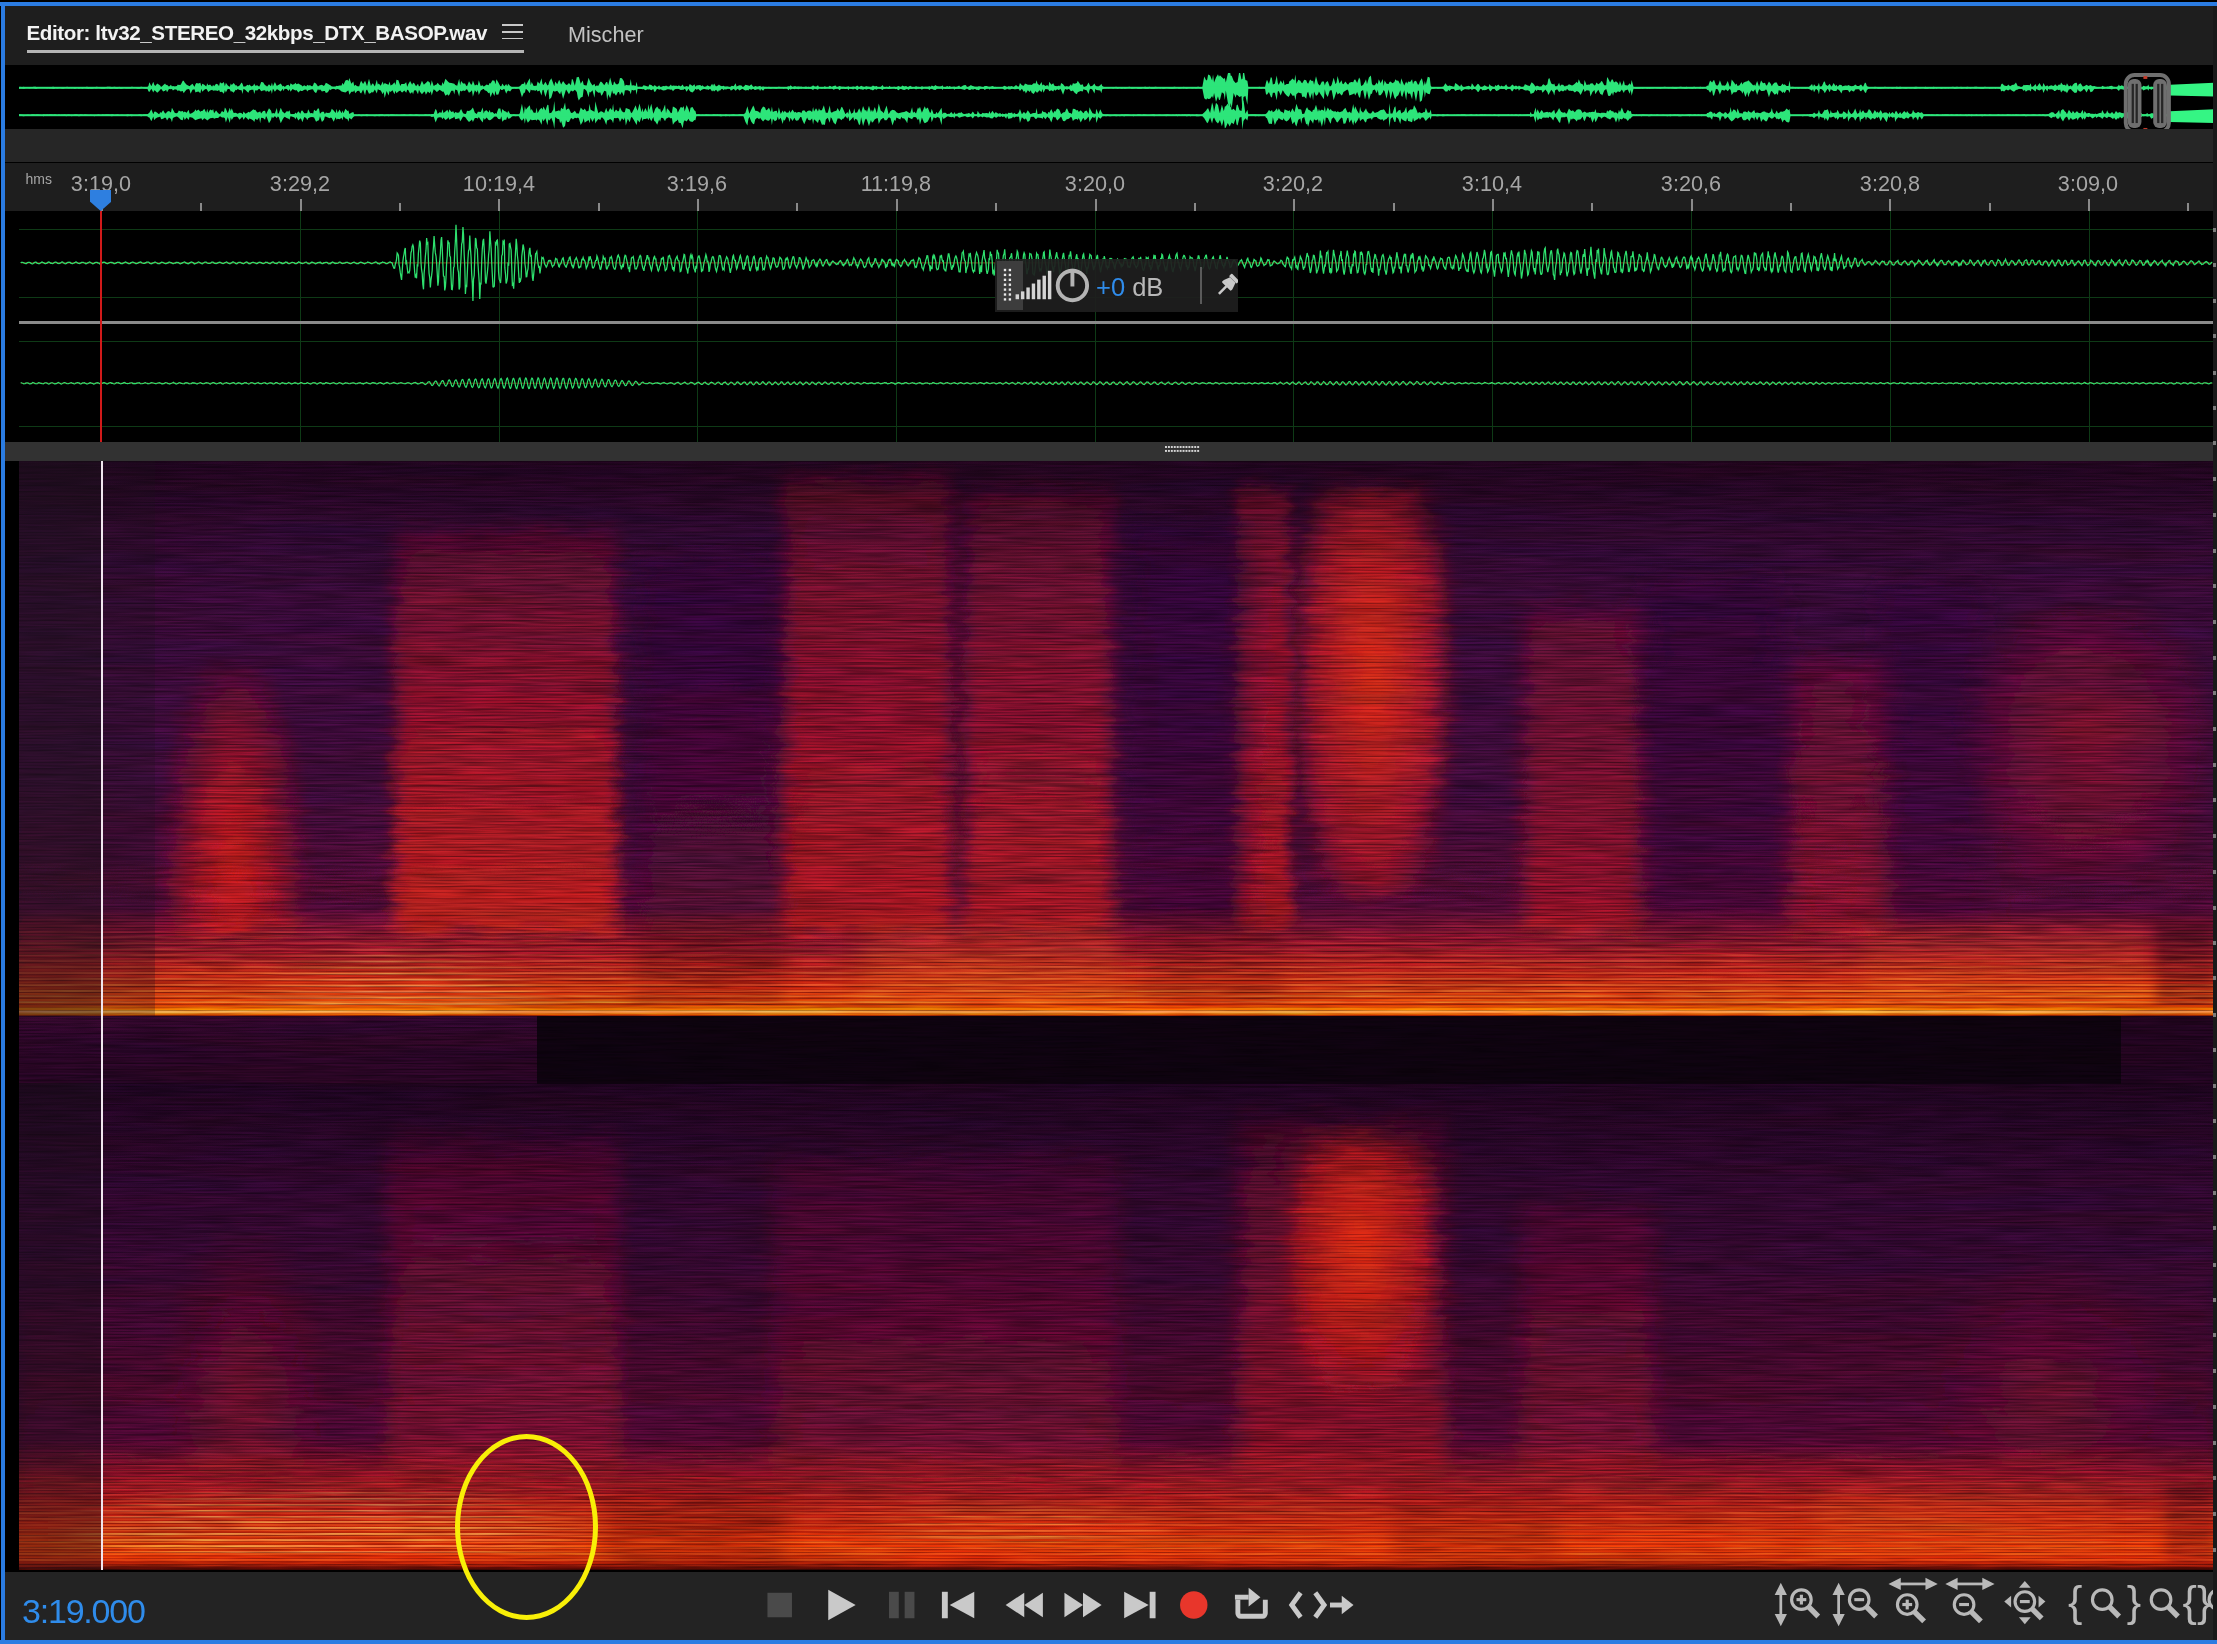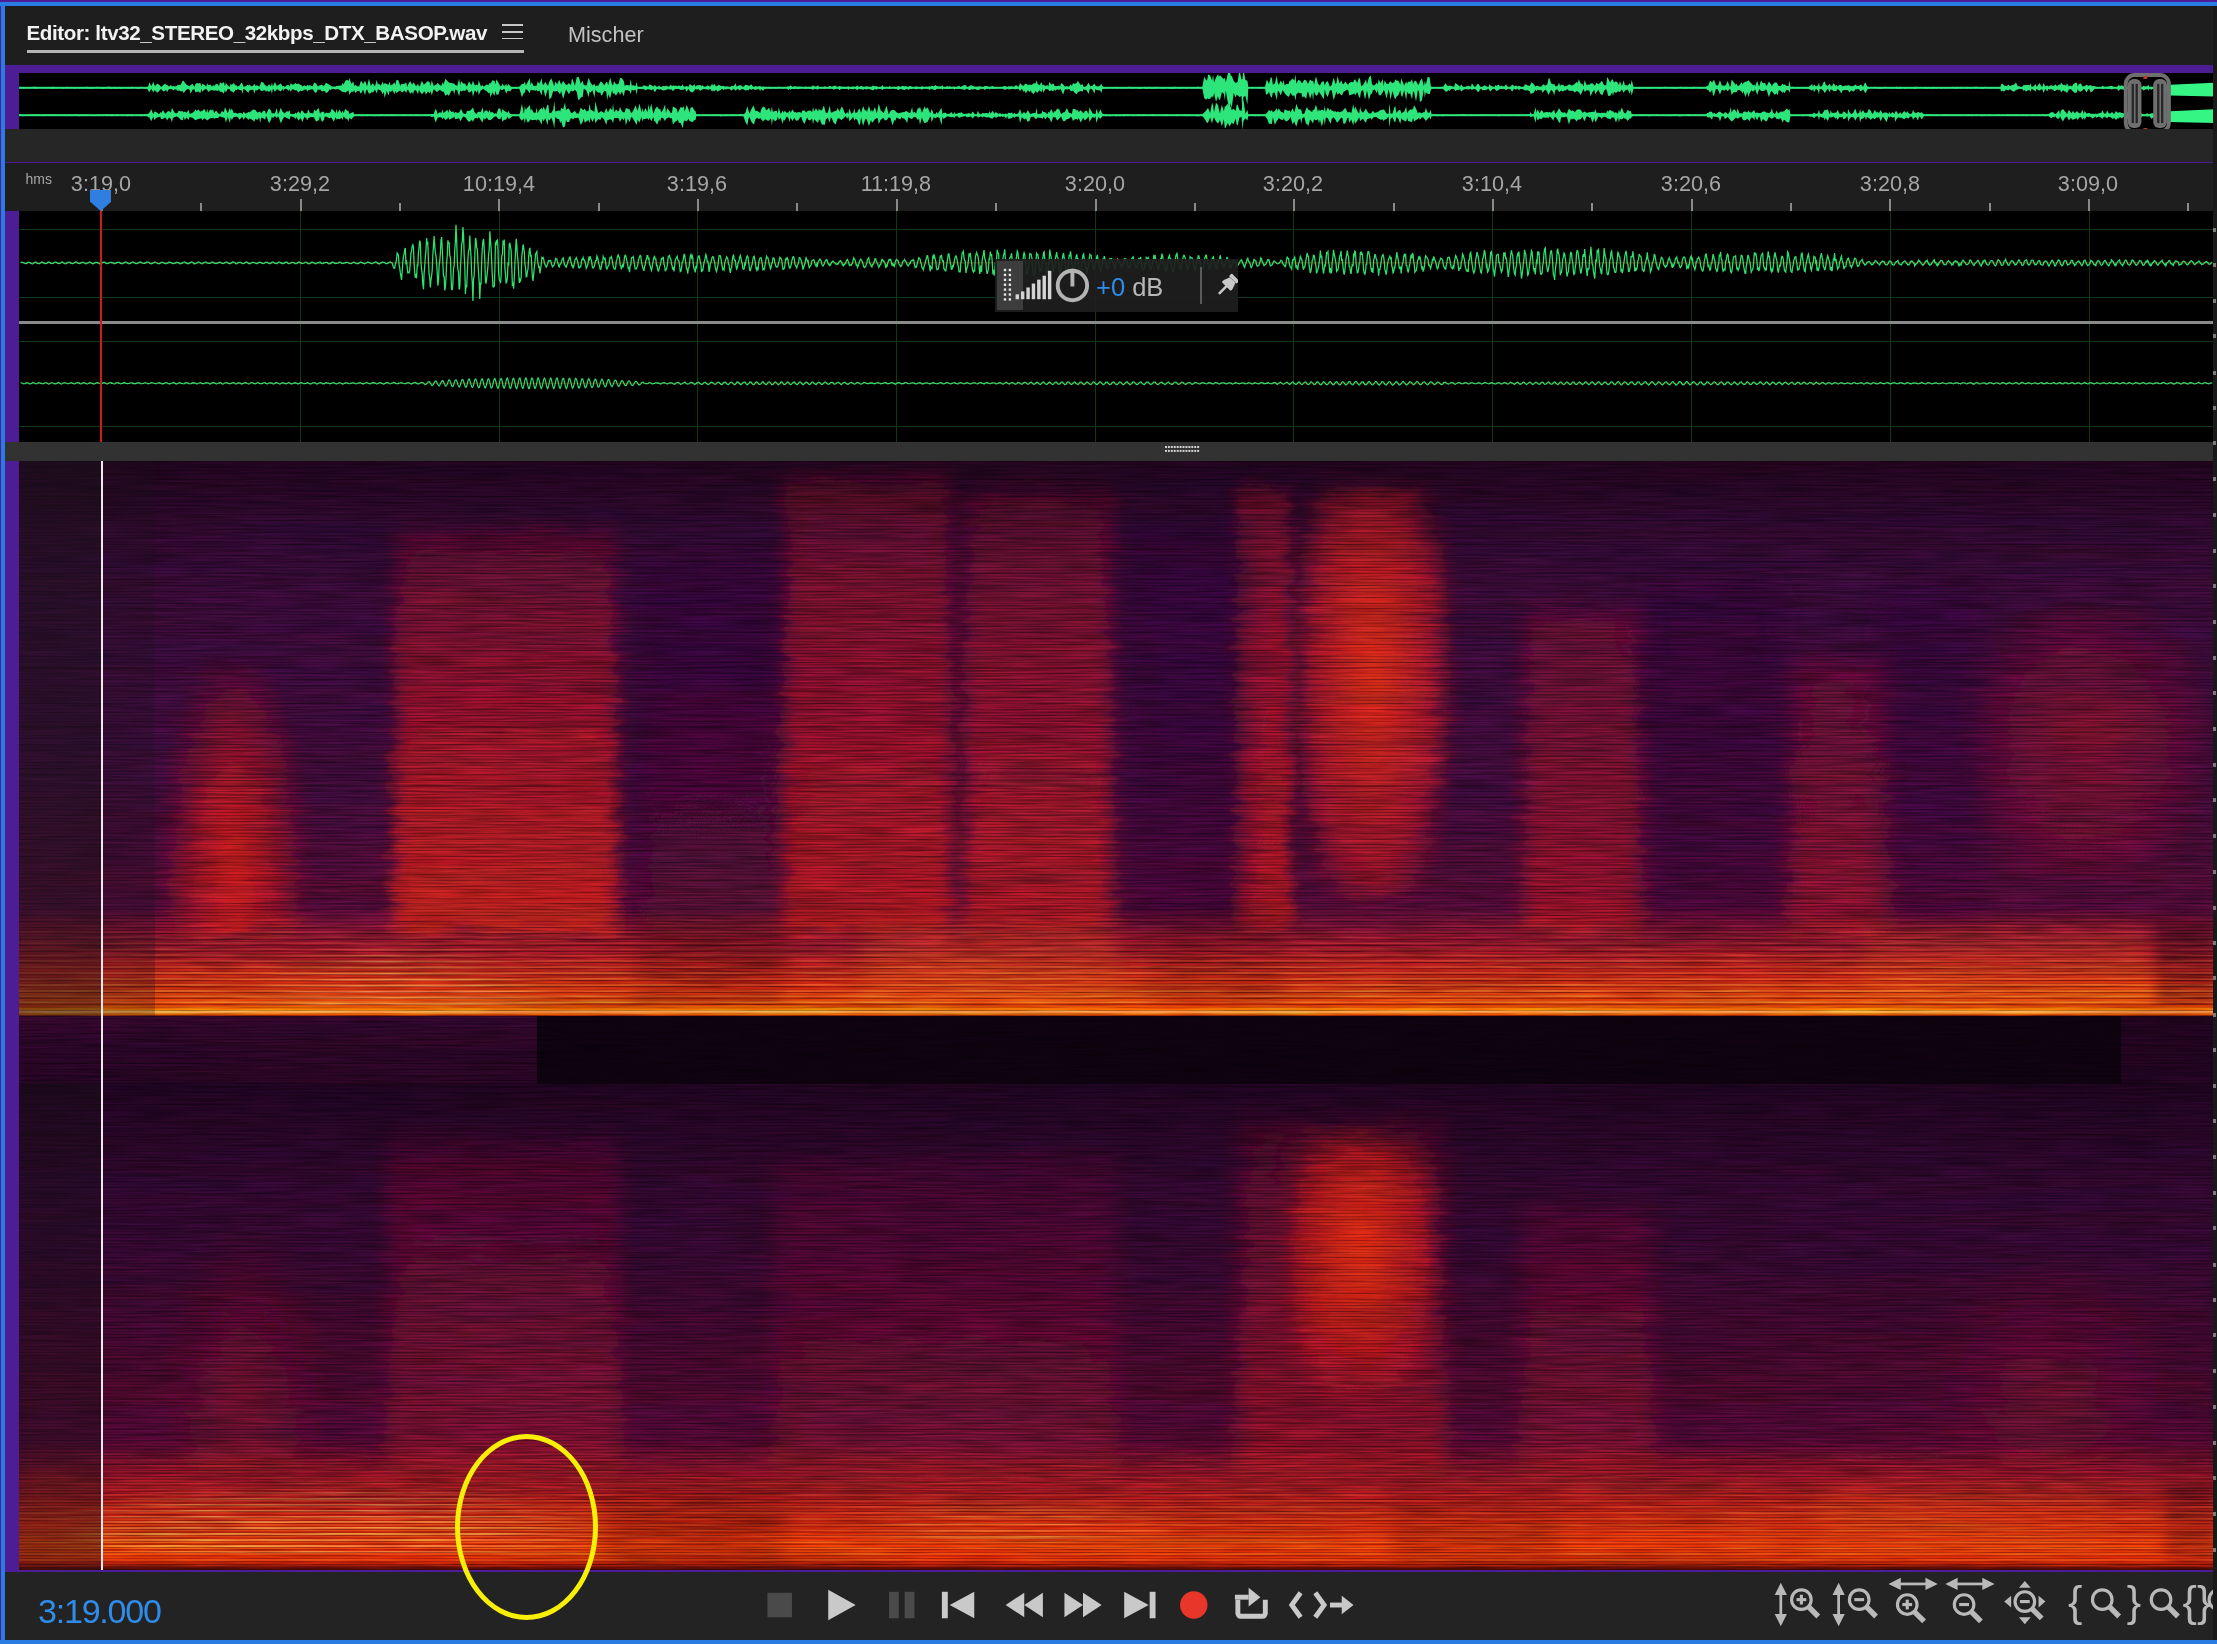--- a/index.html
+++ b/index.html
@@ -1,18 +1,18 @@
 <!DOCTYPE html>
 <html><head>
 <meta charset="utf-8">
 <style>
   * { margin:0; padding:0; box-sizing:border-box; }
   html,body { width:2217px; height:1645px; background:#1c1c1c; overflow:hidden;
     font-family:"Liberation Sans", sans-serif; }
-  #page { position:relative; width:2217px; height:1645px; background:#4c1d95; }
+  #page { position:relative; width:2217px; height:1645px; background:#000000; }
   .abs { position:absolute; }
   
   #b-top{left:0;top:2px;width:2217px;height:3.9px;background:#2b7ce2;}
   #b-left{left:1px;top:2px;width:3.9px;height:1638px;background:#2b7ce2;}
   #b-bottom{left:0;top:1640px;width:2217px;height:4.9px;background:#2b7ce2;}
   
   #tabbar{left:4.9px;top:5.9px;width:2208px;height:59px;background:#1e1e1e;}
   #tabtext{left:26.5px;top:20.6px;font-size:20.6px;font-weight:700;color:#f2f2f2;letter-spacing:-0.4px;}
   #mischer{left:568px;top:21.6px;font-size:21.6px;color:#c2c2c2;}
   #tabunder{left:26.5px;top:50px;width:497px;height:2.9px;background:#b5b5b5;}
@@ -43,21 +43,21 @@
   #hudtext span{color:#b8b8b8;}
   #hudsep{left:205px;top:7.8px;width:2px;height:37px;background:#5a5a5a;position:absolute;}
   
   #divider{left:4.9px;top:442px;width:2208px;height:18.6px;background:#323232;}
   
   #spec{left:18.6px;top:461px;width:2195px;height:1109px;background:#2c0830;overflow:hidden;}
   #spechead{left:82px;top:0;width:2px;height:1109px;background:#f0e6ee;position:absolute;z-index:30;}
   #yellow{left:455px;top:1434px;width:143px;height:186px;border:5.9px solid #f8ef07;border-radius:50%;z-index:40;}
   
   #botbar{left:4.9px;top:1572px;width:2208px;height:68px;background:#232323;}
-  #time{left:38px;top:1592px;font-size:34px;letter-spacing:-1.2px;color:#2f8ceb;text-align:right;}
+  #time{left:22px;top:1592px;font-size:34px;letter-spacing:-1.2px;color:#2f8ceb;text-align:right;}
   
   #redge{left:2213px;top:5.9px;width:3.9px;height:1634px;background:#191919;}
 </style>
 </head>
 <body>
 <svg width="0" height="0" style="position:absolute">
     <defs>
 <filter id="rough" x="-10%" y="-10%" width="120%" height="120%">
 <feTurbulence type="fractalNoise" baseFrequency="0.028 0.11" numOctaves="3" seed="8"></feTurbulence>
 <feDisplacementMap in="SourceGraphic" scale="22" xChannelSelector="R" yChannelSelector="G"></feDisplacementMap>

